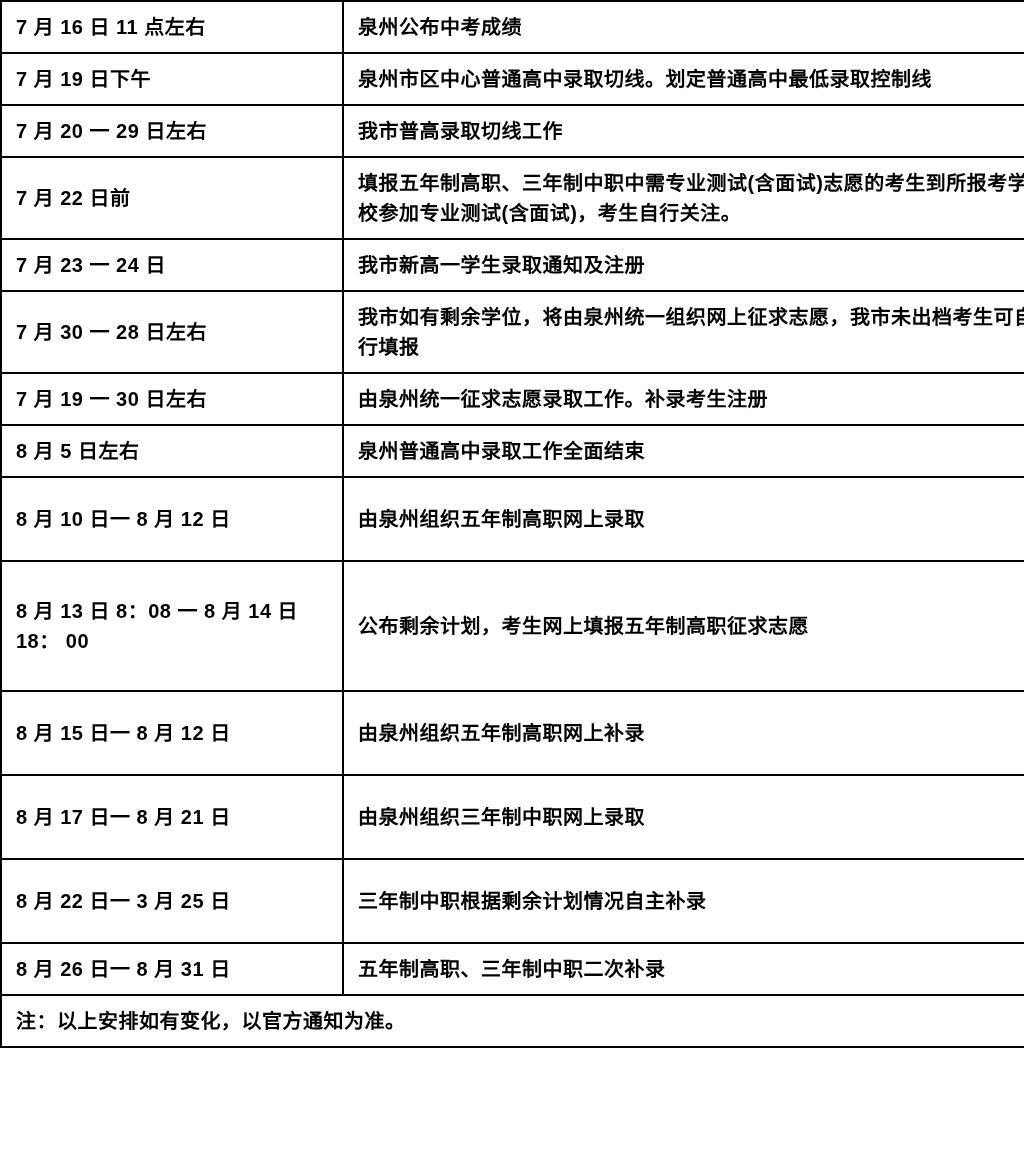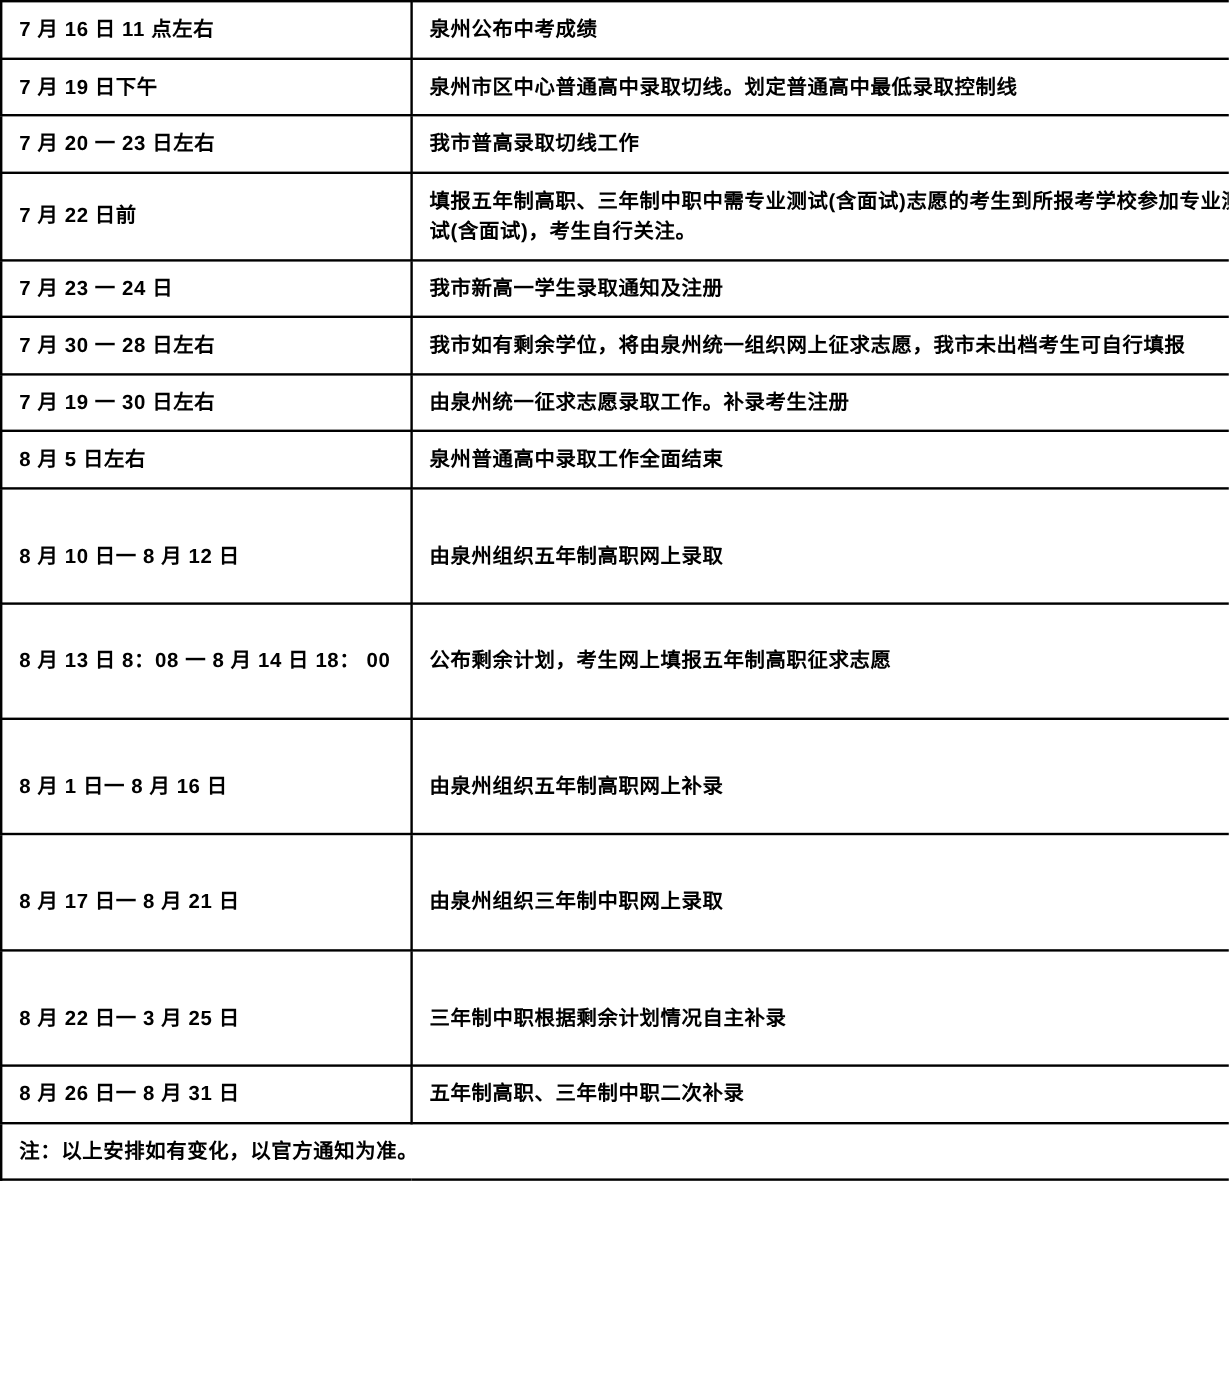--- a/index.html
+++ b/index.html
@@ -16,42 +16,42 @@
   }
   .schedule-table {
     width: 1000px;
     margin: 0 auto;
     border-collapse: collapse;
     table-layout: fixed;
   }
   .schedule-table td {
     border: 2px solid #000000;
     padding: 10px 14px;
-    font-size: 17px;
+    font-size: 20px;
     line-height: 1.5;
     vertical-align: middle;
     letter-spacing: 0.5px;
     word-break: break-word;
   }
   .col-date {
     width: 312px;
     font-weight: 700;
   }
   .col-event {
     width: 688px;
     font-weight: 700;
   }
   .note-cell {
     font-weight: 700;
     font-size: 21px;
     padding: 12px 14px;
     letter-spacing: 0.5px;
   }
   tr.tall td {
-    padding-top: 43px;
+    padding-top: 26px;
     padding-bottom: 26px;
   }
   tr.xtall td {
     padding-top: 34px;
     padding-bottom: 34px;
   }
 </style>
 </head>
 <body>
 
@@ -59,21 +59,21 @@
   <tbody>
       <tr>
         <td class="col-date">7 月 16 日 11 点左右</td>
         <td class="col-event">泉州公布中考成绩</td>
       </tr>
       <tr>
         <td class="col-date">7 月 19 日下午</td>
         <td class="col-event">泉州市区中心普通高中录取切线。划定普通高中最低录取控制线</td>
       </tr>
       <tr>
-        <td class="col-date">7 月 20 一 23 日左右</td>
+        <td class="col-date">7 月 20 一 29 日左右</td>
         <td class="col-event">我市普高录取切线工作</td>
       </tr>
       <tr>
         <td class="col-date">7 月 22 日前</td>
         <td class="col-event">填报五年制高职、三年制中职中需专业测试(含面试)志愿的考生到所报考学校参加专业测试(含面试)，考生自行关注。</td>
       </tr>
       <tr>
         <td class="col-date">7 月 23 一 24 日</td>
         <td class="col-event">我市新高一学生录取通知及注册</td>
       </tr>
@@ -91,21 +91,21 @@
       </tr>
       <tr class="tall">
         <td class="col-date">8 月 10 日一 8 月 12 日</td>
         <td class="col-event">由泉州组织五年制高职网上录取</td>
       </tr>
       <tr class="xtall">
         <td class="col-date">8 月 13 日 8：08 一 8 月 14 日 18： 00</td>
         <td class="col-event">公布剩余计划，考生网上填报五年制高职征求志愿</td>
       </tr>
       <tr class="tall">
-        <td class="col-date">8 月 1 日一 8 月 16 日</td>
+        <td class="col-date">8 月 15 日一 8 月 12 日</td>
         <td class="col-event">由泉州组织五年制高职网上补录</td>
       </tr>
       <tr class="tall">
         <td class="col-date">8 月 17 日一 8 月 21 日</td>
         <td class="col-event">由泉州组织三年制中职网上录取</td>
       </tr>
       <tr class="tall">
         <td class="col-date">8 月 22 日一 3 月 25 日</td>
         <td class="col-event">三年制中职根据剩余计划情况自主补录</td>
       </tr>

